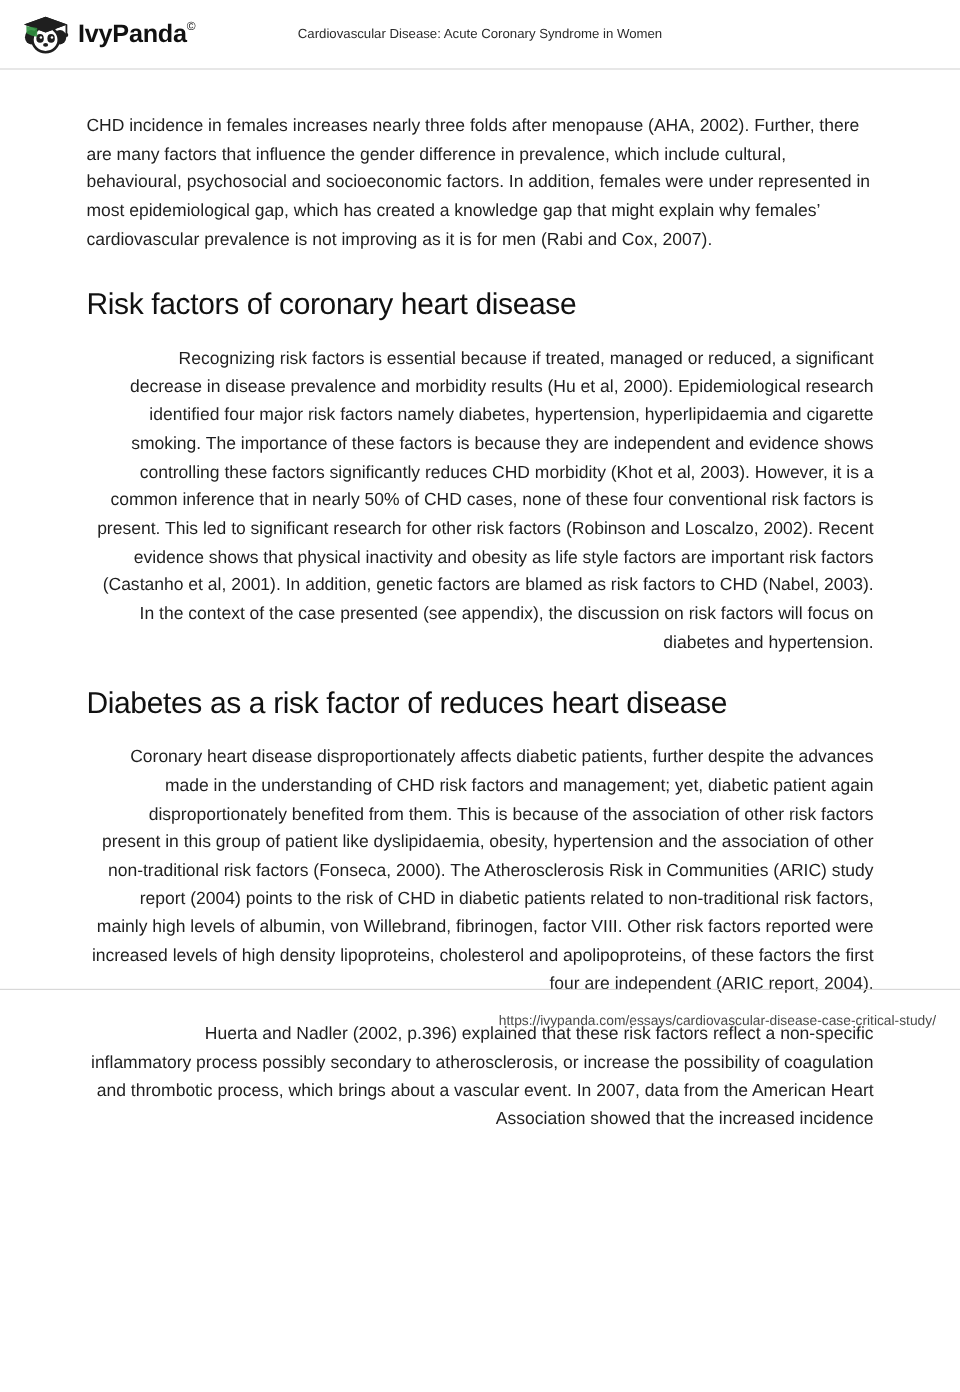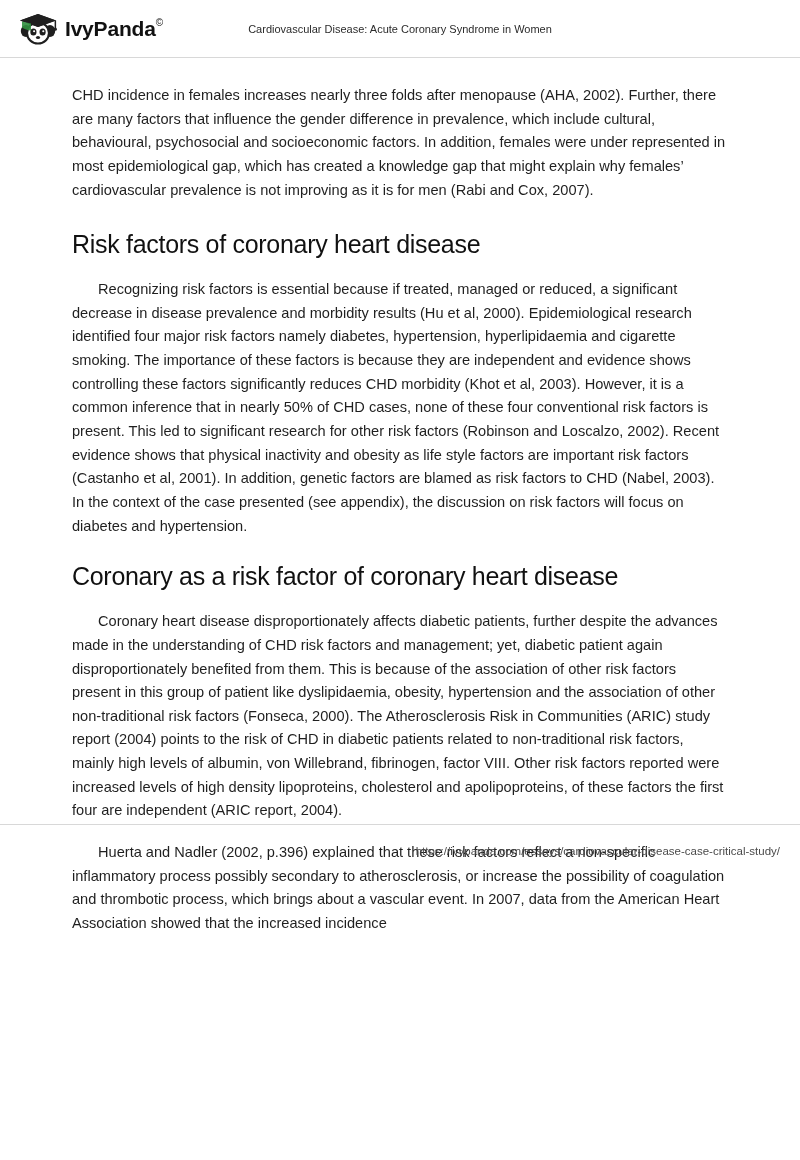--- a/index.html
+++ b/index.html
@@ -71,25 +71,26 @@
   }
   
   .content {
     padding: 22px 72px 0 72px;
     box-sizing: border-box;
   }
   p.para {
     font-size: 14.6px;
     line-height: 1.62;
     color: #1f1f1f;
-    margin: 4px 0 18px 0;
+    margin: 14px 0 18px 0;
     text-align: left;
   }
   p.indent {
     text-indent: 26px;
+    text-align: right;
   }
   h2.heading {
     font-size: 25px;
     font-weight: normal;
     color: #111111;
     margin: 26px 0 18px 0;
     line-height: 1.28;
     letter-spacing: -0.3px;
   }
   h2.heading.tight {
@@ -145,21 +146,21 @@
     <div class="doc-title">Cardiovascular Disease: Acute Coronary Syndrome in Women</div>
   </div>
 
   <div class="content">
     <p class="para">CHD incidence in females increases nearly three folds after menopause (AHA, 2002). Further, there are many factors that influence the gender difference in prevalence, which include cultural, behavioural, psychosocial and socioeconomic factors. In addition, females were under represented in most epidemiological gap, which has created a knowledge gap that might explain why females’ cardiovascular prevalence is not improving as it is for men (Rabi and Cox, 2007).</p>
 
     <h2 class="heading">Risk factors of coronary heart disease</h2>
 
     <p class="para indent">Recognizing risk factors is essential because if treated, managed or reduced, a significant decrease in disease prevalence and morbidity results (Hu et al, 2000). Epidemiological research identified four major risk factors namely diabetes, hypertension, hyperlipidaemia and cigarette smoking. The importance of these factors is because they are independent and evidence shows controlling these factors significantly reduces CHD morbidity (Khot et al, 2003). However, it is a common inference that in nearly 50% of CHD cases, none of these four conventional risk factors is present. This led to significant research for other risk factors (Robinson and Loscalzo, 2002). Recent evidence shows that physical inactivity and obesity as life style factors are important risk factors (Castanho et al, 2001). In addition, genetic factors are blamed as risk factors to CHD (Nabel, 2003). In the context of the case presented (see appendix), the discussion on risk factors will focus on diabetes and hypertension.</p>
 
-    <h2 class="heading tight">Coronary as a risk factor of coronary heart disease</h2>
+    <h2 class="heading tight">Diabetes as a risk factor of reduces heart disease</h2>
 
     <p class="para indent">Coronary heart disease disproportionately affects diabetic patients, further despite the advances made in the understanding of CHD risk factors and management; yet, diabetic patient again disproportionately benefited from them. This is because of the association of other risk factors present in this group of patient like dyslipidaemia, obesity, hypertension and the association of other non-traditional risk factors (Fonseca, 2000). The Atherosclerosis Risk in Communities (ARIC) study report (2004) points to the risk of CHD in diabetic patients related to non-traditional risk factors, mainly high levels of albumin, von Willebrand, fibrinogen, factor VIII. Other risk factors reported were increased levels of high density lipoproteins, cholesterol and apolipoproteins, of these factors the first four are independent (ARIC report, 2004).</p>
 
     <p class="para indent">Huerta and Nadler (2002, p.396) explained that these risk factors reflect a non-specific inflammatory process possibly secondary to atherosclerosis, or increase the possibility of coagulation and thrombotic process, which brings about a vascular event. In 2007, data from the American Heart Association showed that the increased incidence</p>
   </div>
 
   <div class="footer">
     <a class="footer-link" href="#">https://ivypanda.com/essays/cardiovascular-disease-case-critical-study/</a>
   </div>
 

